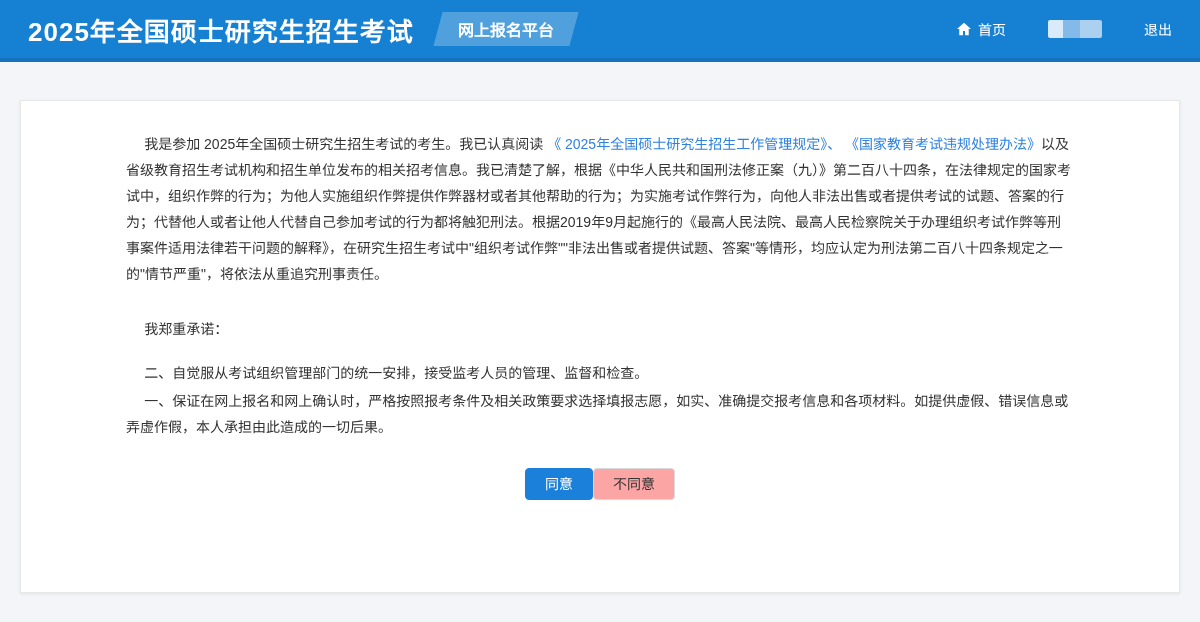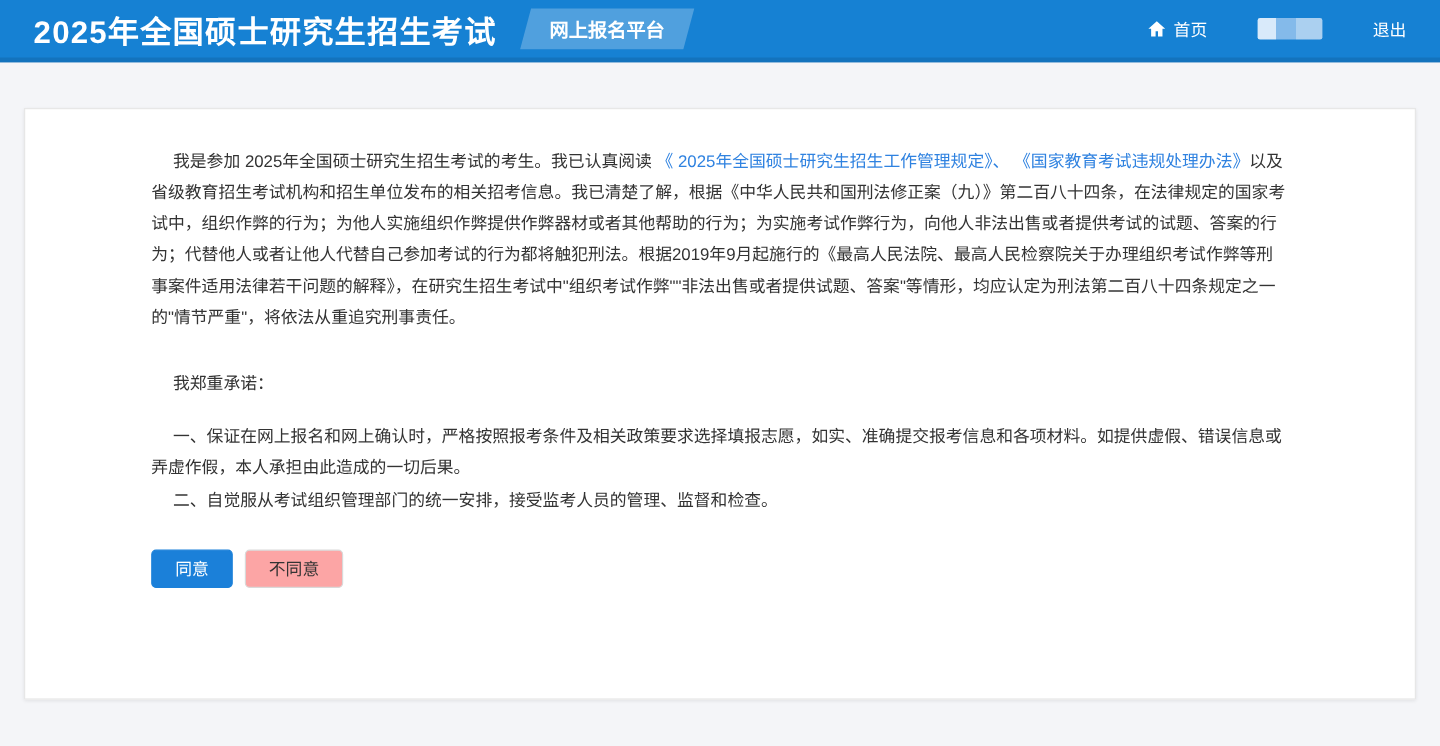--- a/index.html
+++ b/index.html
@@ -6,21 +6,21 @@
   * { margin: 0; padding: 0; box-sizing: border-box; }
   html, body {
     width: 1200px; height: 622px;
     background: #f4f5f8;
     font-family: "Liberation Sans", "DejaVu Sans", sans-serif;
     overflow: hidden;
   }
 
   
   .app-header {
-    height: 52px;
+    height: 62px;
     background: #1681d3;
     border-bottom: 4px solid rgba(0,0,0,.10);
     display: flex;
     align-items: center;
     padding: 0 28px;
     color: #fff;
   }
   .app-title {
     font-size: 26px;
     font-weight: bold;
@@ -95,22 +95,21 @@
     color: #2f82e0;
     text-decoration: none;
     cursor: pointer;
   }
   .doc-link-sep { color: #2f82e0; }
 
   
   .button-row {
     margin-top: 28px;
     display: flex;
-    justify-content: flex-start;
-    gap: 10px;
+    justify-content: center;
   }
   .btn {
     font-size: 14px;
     line-height: 20px;
     padding: 5px 19px;
     border-radius: 4px;
     cursor: pointer;
     font-family: inherit;
   }
   .btn-agree {
@@ -145,21 +144,21 @@
     <div class="nav-logout">退出</div>
   </nav>
 </header>
 
 <main class="card">
 
   <div class="card-body">
     <p class="para"><span>我是参加 2025年全国硕士研究生招生考试的考生。我已认真阅读 </span><a class="doc-link">《 2025年全国硕士研究生招生工作管理规定》</a><span class="doc-link-sep">、 </span><a class="doc-link">《国家教育考试违规处理办法》</a><span>以及省级教育招生考试机构和招生单位发布的相关招考信息。我已清楚了解，根据《中华人民共和国刑法修正案（九）》第二百八十四条，在法律规定的国家考试中，组织作弊的行为；为他人实施组织作弊提供作弊器材或者其他帮助的行为；为实施考试作弊行为，向他人非法出售或者提供考试的试题、答案的行为；代替他人或者让他人代替自己参加考试的行为都将触犯刑法。根据2019年9月起施行的《最高人民法院、最高人民检察院关于办理组织考试作弊等刑事案件适用法律若干问题的解释》，在研究生招生考试中"组织考试作弊""非法出售或者提供试题、答案"等情形，均应认定为刑法第二百八十四条规定之一的"情节严重"，将依法从重追究刑事责任。</span></p>
 
     <p class="pledge-intro">我郑重承诺：</p>
+    <p class="pledge">二、自觉服从考试组织管理部门的统一安排，接受监考人员的管理、监督和检查。</p>
     <p class="pledge">一、保证在网上报名和网上确认时，严格按照报考条件及相关政策要求选择填报志愿，如实、准确提交报考信息和各项材料。如提供虚假、错误信息或弄虚作假，本人承担由此造成的一切后果。</p>
-    <p class="pledge">二、自觉服从考试组织管理部门的统一安排，接受监考人员的管理、监督和检查。</p>
 
     <div class="button-row">
       <button class="btn btn-agree">同意</button>
       <button class="btn btn-disagree">不同意</button>
     </div>
   </div>
 </main>
 
 </body></html>

